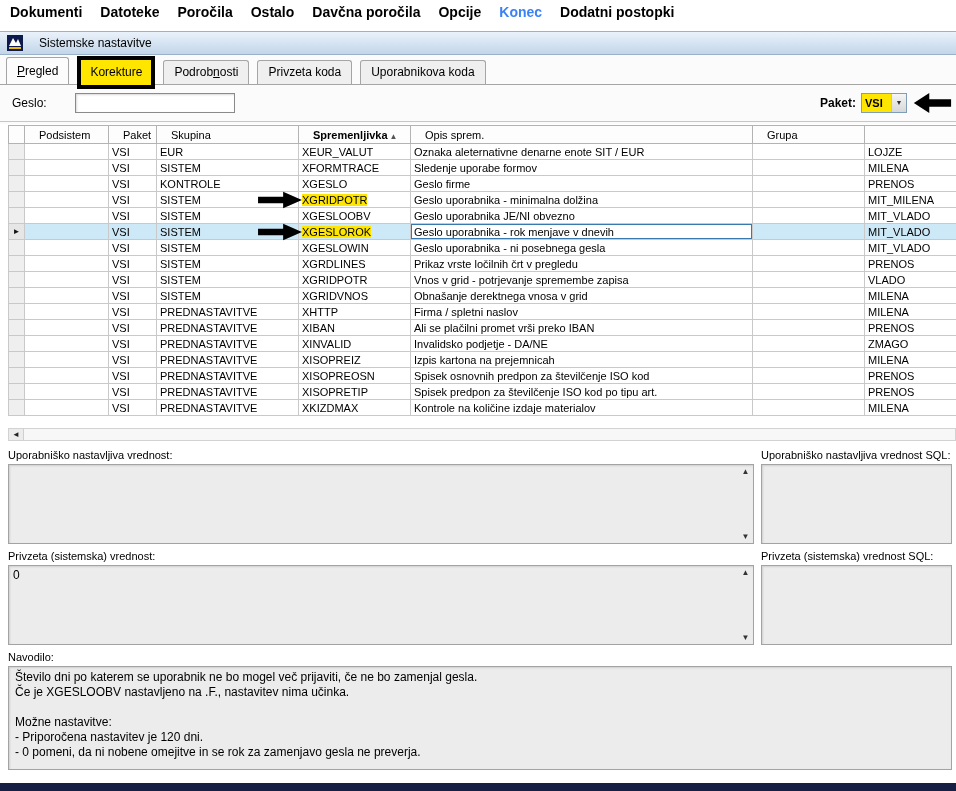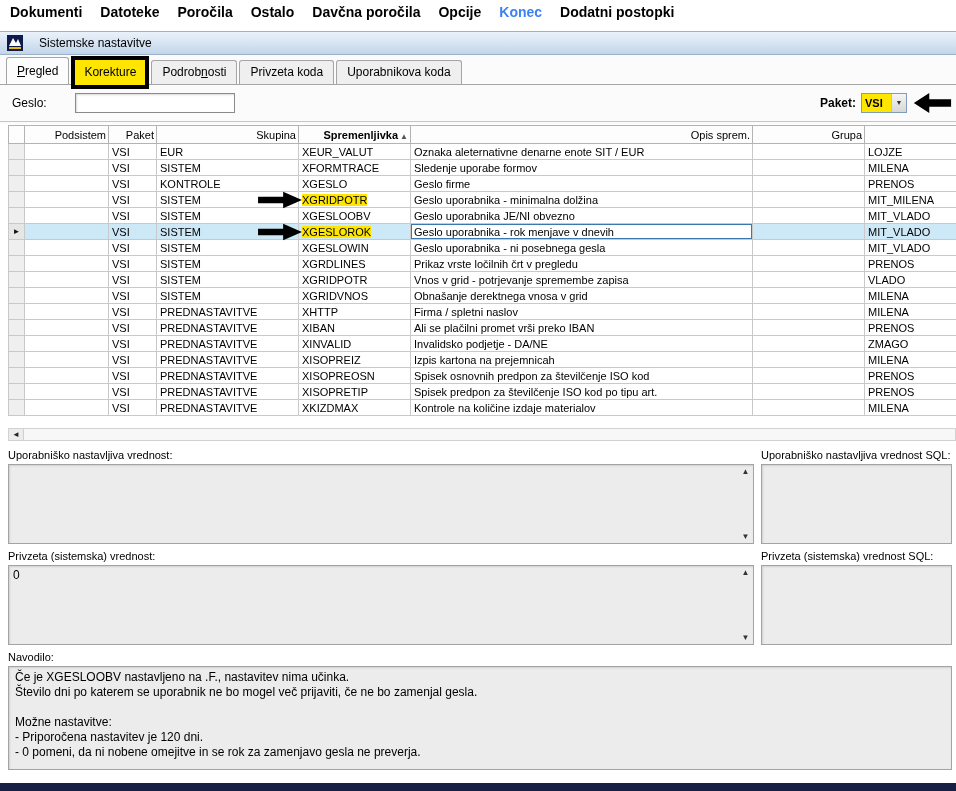--- a/index.html
+++ b/index.html
@@ -20,21 +20,21 @@
   .titlebar { margin-top: 7px; height: 24px; display: flex; align-items: center; gap: 16px;
     padding: 0 7px; background: linear-gradient(#eaf2fb, #c2d6e9);
     border-top: 1px solid #9ab1c9; border-bottom: 1px solid #9ab1c9; font-size: 12px; }
   .appicon svg { display: block; }
 
   
   .tabstrip { display: flex; align-items: flex-end; height: 30px; padding-left: 6px;
     border-bottom: 1px solid #a5a5a5; background: #fbfbfb; position: relative; }
   .tab { height: 24px; line-height: 22px; padding: 0 10px; font-size: 12px;
     border: 1px solid #a5a5a5; border-bottom: none; border-radius: 3px 3px 0 0;
-    background: #efefef; margin-right: 2px; position: relative; white-space: nowrap; cursor: default; }
+    background: #efefef; margin-right: 8px; position: relative; white-space: nowrap; cursor: default; }
   .tab.active { background: #fcfcfc; height: 27px; line-height: 26px; z-index: 2; }
   .tab.annotated { background: #ffe600; border: 4px solid #000; border-radius: 0;
     height: 33px; line-height: 25px; margin-bottom: -5px; z-index: 3; padding: 0 9px; }
 
   
   .formrow { height: 36px; display: flex; align-items: center; padding: 0 4px 0 12px;
     background: #fbfbfb; position: relative; }
   .lbl { font-size: 12px; white-space: nowrap; }
   .txt.geslo { width: 160px; height: 20px; border: 1px solid #8a8a8a; background: #fff;
     box-shadow: inset 1px 1px 2px rgba(0,0,0,.15); margin-left: 28px; font-size: 12px;
@@ -46,22 +46,22 @@
     background: linear-gradient(#f5f5f5, #d7d7d7); font-size: 7px; line-height: 18px;
     text-align: center; color: #333; }
   .annot-arrow { width: 40px; height: 26px; }
   .annot-arrow polygon { fill: #000; }
 
   .sep { height: 4px; border-top: 1px solid #c6c6c6; border-bottom: 1px solid #fff; background: #fbfbfb; }
 
   
   .gridwrap { margin-left: 8px; width: 948px; height: 302px; overflow: hidden; background: #fff; }
   table.grid { border-collapse: collapse; table-layout: fixed; width: 948px; font-size: 11px; }
-  .grid th { font-weight: normal; border: 1px solid #b3b3b3; height: 18px; padding: 0 2px;
-    background: #fdfdfd; text-align: right; overflow: hidden; white-space: nowrap; cursor: default; }
+  .grid th { font-weight: normal; border: 1px solid #b3b3b3; height: 18px; padding: 0 14px;
+    background: #fdfdfd; text-align: left; overflow: hidden; white-space: nowrap; cursor: default; }
   .grid th.sorted { font-weight: bold; }
   .sort-icon { font-size: 8px; margin-left: 2px; color: #555; }
   .grid td { border: 1px solid #c9c9c9; height: 16px; padding: 0 3px; white-space: nowrap;
     overflow: hidden; background: #fff; cursor: default; }
   .grid td.selcell { background: #efefef; padding: 0; text-align: center; font-size: 8px; color: #111; }
   .grid tr.selected td { background: #cde8f7; }
   .grid tr.selected td.selcell { background: #e6e6e6; }
   .grid td.editor { background: #fff !important; box-shadow: inset 0 0 0 1px #3a78b0; }
   .hl { background: #ffe600; }
   .grid td.skupina-arrow { overflow: visible; position: relative; }
@@ -383,22 +383,22 @@
     <div class="field">
       <div class="lbl">Privzeta (sistemska) vrednost SQL:</div>
       <div class="box">
         <div class="boxtext"></div>
       </div>
     </div>
 
     <div class="field span2">
       <div class="lbl">Navodilo:</div>
       <div class="box navodilo">
+          <div class="nav-line">Število dni po katerem se uporabnik ne bo mogel več prijaviti, če ne bo zamenjal gesla.</div>
           <div class="nav-line">Če je XGESLOOBV nastavljeno na .F., nastavitev nima učinka.</div>
-          <div class="nav-line">Število dni po katerem se uporabnik ne bo mogel več prijaviti, če ne bo zamenjal gesla.</div>
           <div class="nav-line"></div>
           <div class="nav-line">Možne nastavitve:</div>
           <div class="nav-line">- Priporočena nastavitev je 120 dni.</div>
           <div class="nav-line">- 0 pomeni, da ni nobene omejitve in se rok za zamenjavo gesla ne preverja.</div>
         </div>
     </div>
 
   </div>
 
   <div class="bottomstrip"></div>

